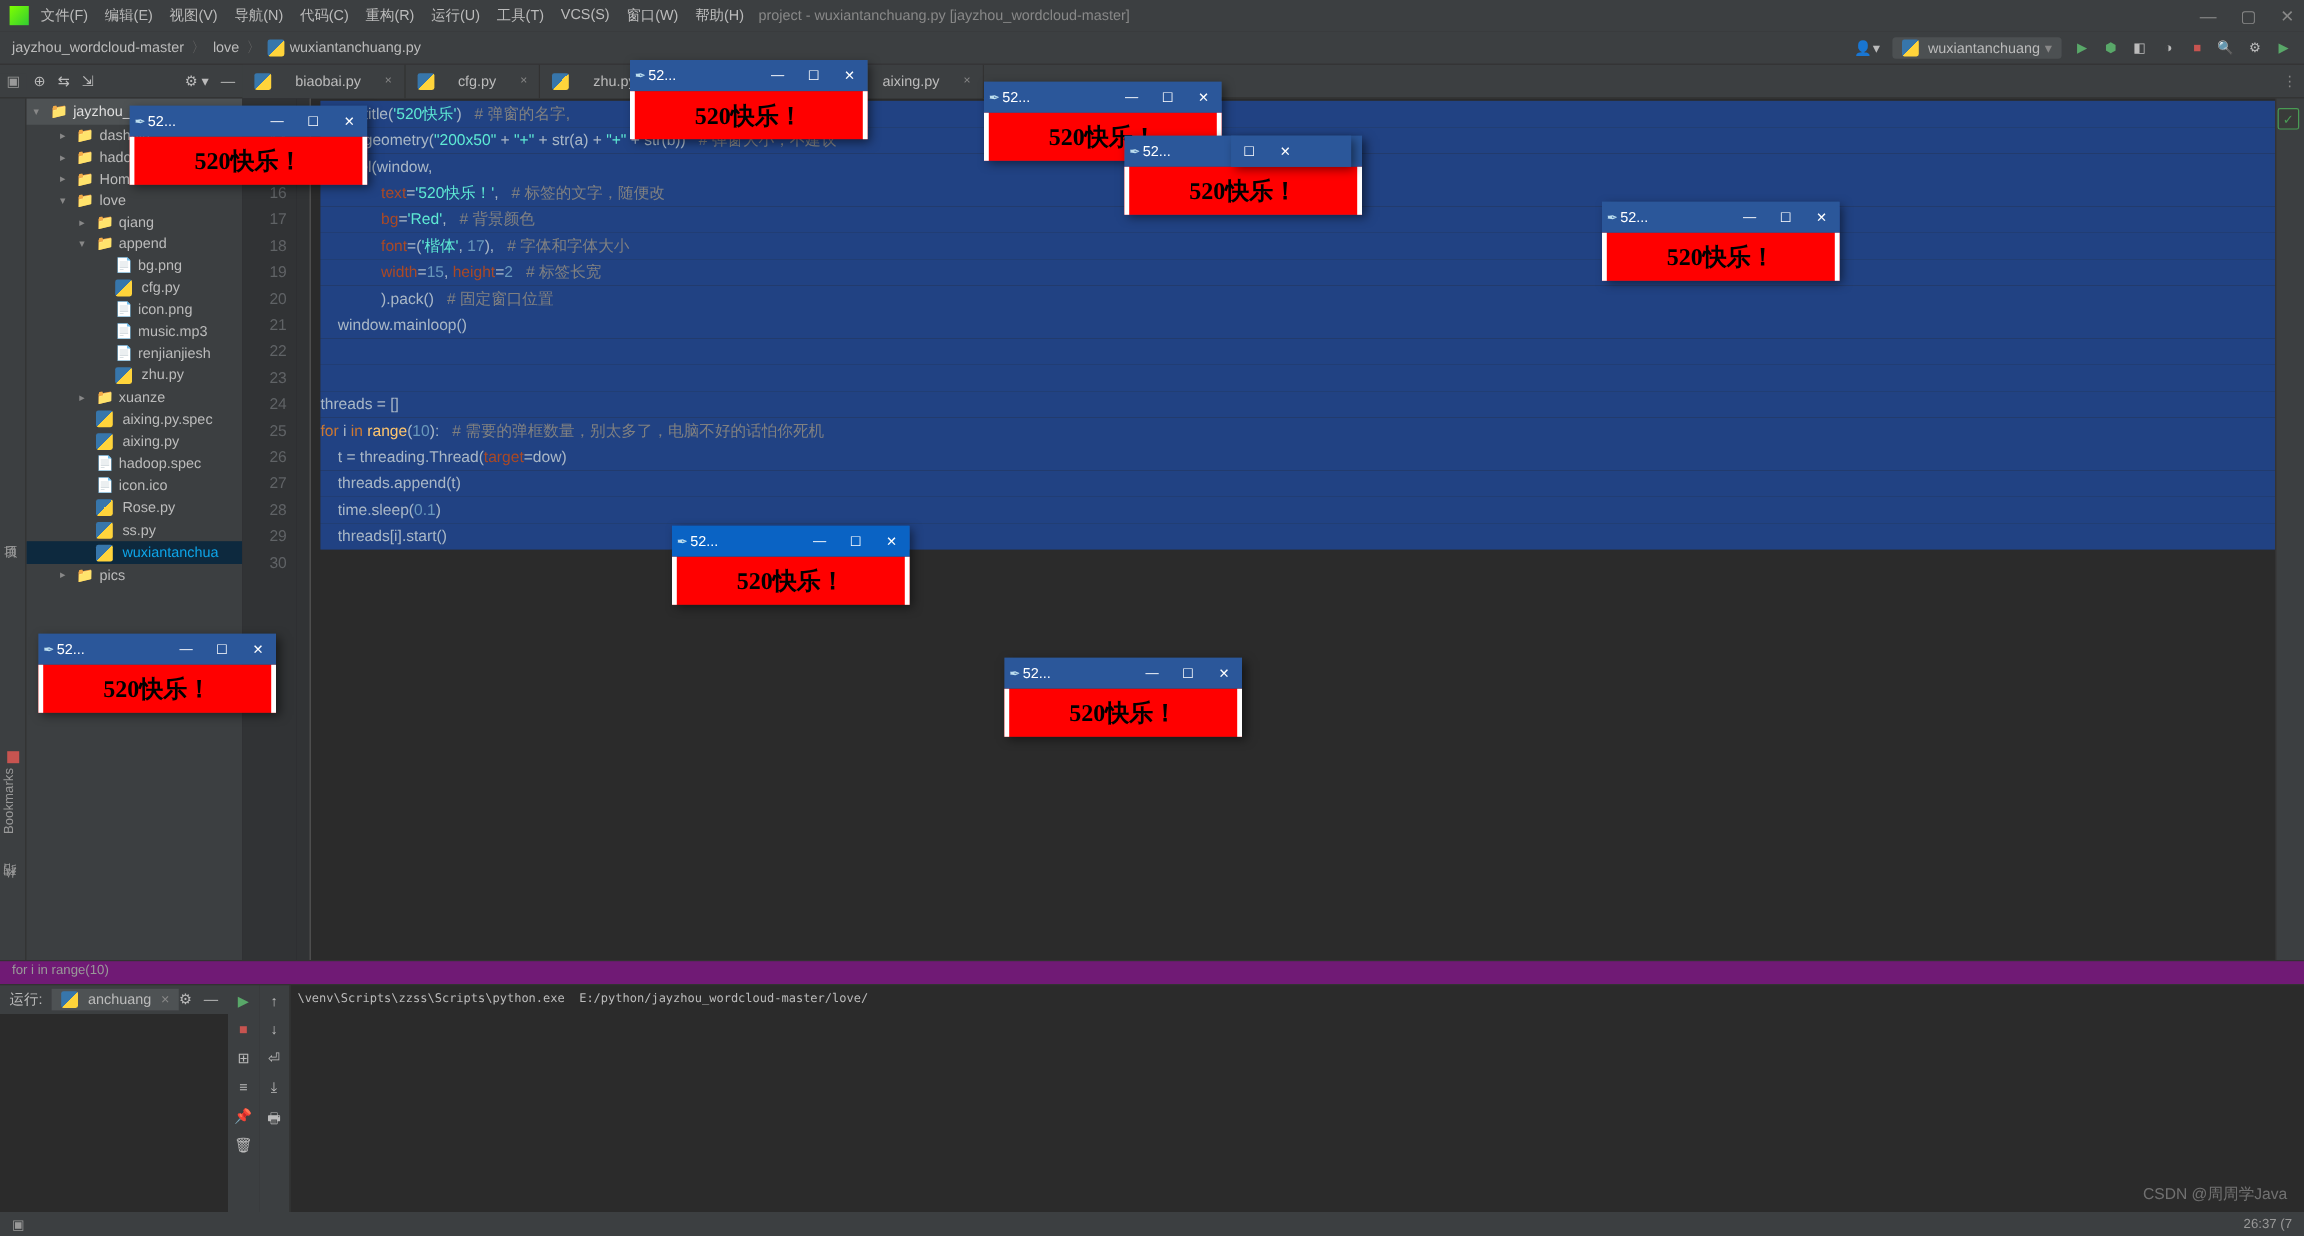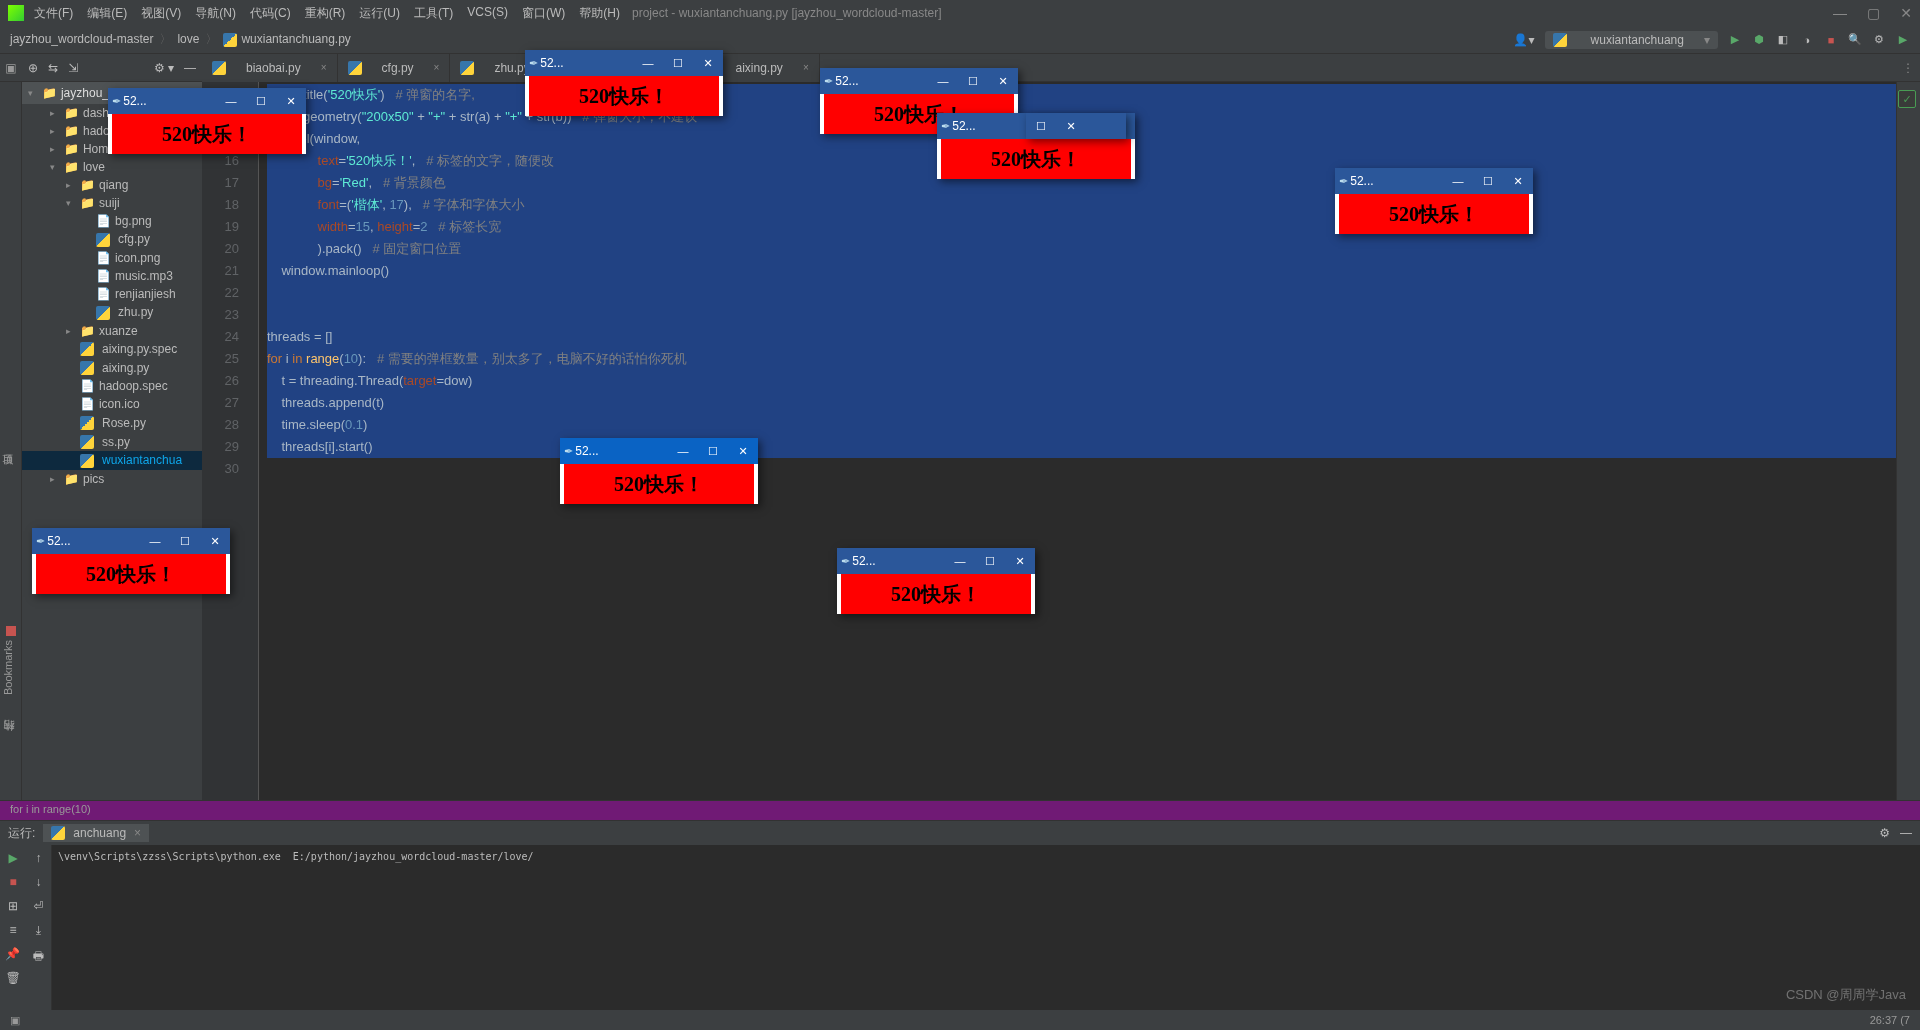--- a/index.html
+++ b/index.html
@@ -8,21 +8,21 @@
 .titlebar .logo { width:16px; height:16px; background:linear-gradient(135deg,#7fff00,#32cd32); margin-right:10px; }
 .titlebar .win-title { color:#888; margin-left:12px; }
 .menubar { display:flex; gap:14px; }
 .menubar span { cursor:pointer; color:#bbb; }
 .win-controls { margin-left:auto; display:flex; gap:20px; color:#888; font-size:14px; }
 .navbar { height:28px; background:#3c3f41; display:flex; align-items:center; padding:0 10px; border-bottom:1px solid #323232; }
 .navbar .crumb { color:#bbb; }
 .navbar .crumb .sep { margin:0 6px; color:#666; }
 .navbar .right-icons { margin-left:auto; display:flex; align-items:center; gap:10px; }
 .pyicon { width:14px; height:14px; display:inline-block; background:linear-gradient(135deg,#3776ab 50%,#ffd43b 50%); border-radius:2px; vertical-align:middle; margin-right:4px; }
-.config-sel { background:#4c5052; padding:2px 8px; border-radius:3px; display:flex; align-items:center; gap:20px; }
+.config-sel { background:#4c5052; padding:2px 8px; border-radius:3px; display:flex; align-items:center; gap:4px; }
 .ctrl-ic { width:14px; height:14px; display:inline-flex; align-items:center; justify-content:center; font-size:11px; }
 .green { color:#59a869; }
 .red { color:#c75450; }
 .toolbar-row { height:28px; background:#3c3f41; display:flex; align-items:center; border-bottom:1px solid #323232; }
 .proj-tb { display:flex; align-items:center; gap:10px; padding:0 6px; }
 .tabs { display:flex; height:28px; background:#3c3f41; overflow:hidden; }
 .tab { padding:4px 10px; display:flex; align-items:center; gap:16px; color:#bbb; border-right:1px solid #323232; cursor:pointer; }
 .tab .close { color:#888; font-size:10px; margin-left:4px; }
 .main-row { display:flex; height:calc(100% - 26px - 28px - 28px - 210px - 20px); }
 .left-strip { width:22px; background:#3c3f41; writing-mode:vertical-lr; text-align:center; padding-top:10px; color:#999; font-size:11px; border-right:1px solid #323232; }
@@ -42,21 +42,21 @@
 .code { font-family:Consolas,'Courier New',monospace; font-size:13px; line-height:22px; color:#a9b7c6; padding-left:8px; padding-top:2px; white-space:pre; }
 .code .kw { color:#cc7832; }
 .code .str { color:#5eead4; }
 .code .cm { color:#808080; }
 .code .num { color:#6897bb; }
 .code .fn { color:#ffc66d; }
 .code .param { color:#aa4926; }
 .right-edge { width:24px; background:#3c3f41; border-left:1px solid #323232; position:relative; }
 .check-badge { position:absolute; top:8px; right:4px; width:18px; height:18px; background:#393b39; border:1px solid #499c54; color:#499c54; display:flex; align-items:center; justify-content:center; font-size:11px; border-radius:2px; }
 .crumbbar { height:20px; background:#701a75; padding:2px 10px; color:#999; font-size:11px; border-top:1px solid #323232; }
-.run-panel { height:190px; background:#2b2b2b; display:flex; flex-direction:column; border-top:1px solid #323232; }
+.run-panel { height:190px; background:#2b2b2b; display:flex; border-top:1px solid #323232; }
 .run-head { height:24px; background:#3c3f41; display:flex; align-items:center; padding:0 8px; }
 .run-tab { background:#4e5254; padding:2px 8px; display:flex; align-items:center; gap:4px; }
 .run-body { flex:1; display:flex; }
 .run-strip { width:26px; background:#3c3f41; display:flex; flex-direction:column; align-items:center; padding-top:6px; gap:10px; }
 .run-strip2 { width:26px; background:#3c3f41; display:flex; flex-direction:column; align-items:center; padding-top:6px; gap:10px; border-right:1px solid #323232; }
 .run-out { flex:1; font-family:Consolas,monospace; font-size:10px; color:#bbb; padding:6px; white-space:pre; }
 .bottombar { height:22px; background:#3c3f41; display:flex; align-items:center; padding:0 10px; gap:18px; color:#bbb; font-size:11px; border-top:1px solid #323232; }
 .popup { position:absolute; width:198px; box-shadow:3px 3px 8px rgba(0,0,0,0.5); }
 .popup .ptitle { height:26px; background:#0a63c4; display:flex; align-items:center; font-size:12px; color:#fff; }
 .popup .ptitle .feather { color:#bde; font-size:11px; margin-left:4px; margin-right:2px; }
@@ -179,21 +179,21 @@
           <span>love</span>
         </div>
         <div class="tree-item d2">
           <span class="arrow">▸</span>
           <span>📁</span>
           <span>qiang</span>
         </div>
         <div class="tree-item d2">
           <span class="arrow">▾</span>
           <span>📁</span>
-          <span>suiji</span>
+          <span>append</span>
         </div>
         <div class="tree-item d3">
           <span class="arrow"></span>
           <span>📄</span>
           <span>bg.png</span>
         </div>
         <div class="tree-item d3">
           <span class="arrow"></span>
           <span><span class="pyicon"></span></span>
           <span>cfg.py</span>

